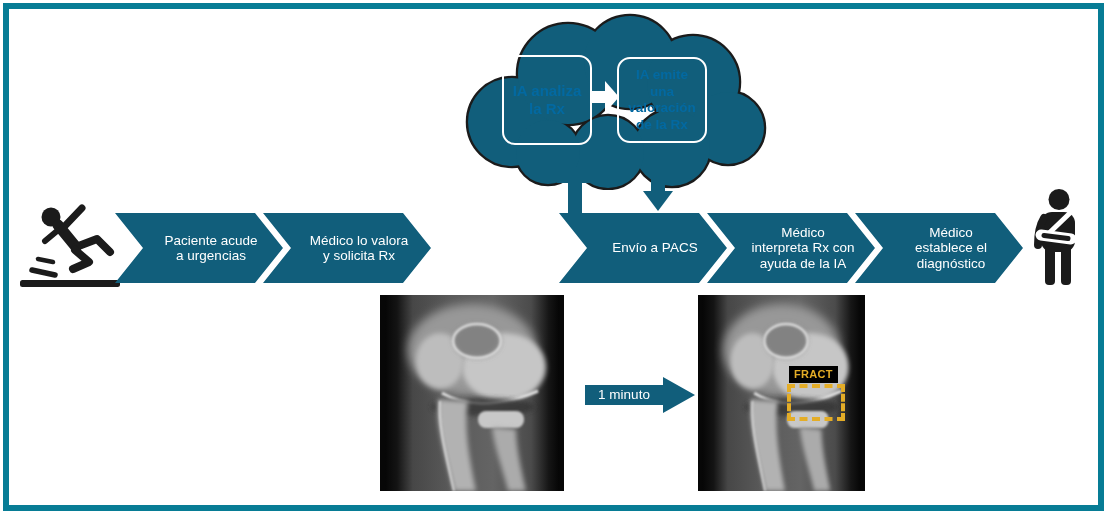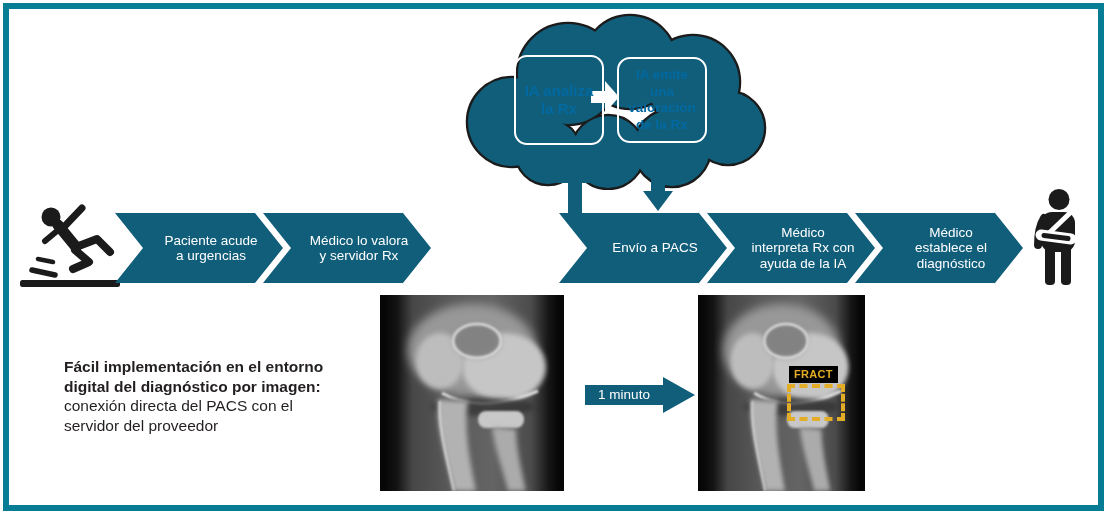--- a/index.html
+++ b/index.html
@@ -97,21 +97,21 @@
         <circle cx="118" cy="64" r="50"></circle>
       <circle cx="180" cy="52" r="46"></circle>
         <circle cx="243" cy="72" r="46"></circle>
       <circle cx="278" cy="118" r="36"></circle>
         <circle cx="222" cy="138" r="38"></circle>
       <circle cx="158" cy="142" r="36"></circle>
         <circle cx="98" cy="142" r="32"></circle>
     </g>
     <polygon points="141,81 155,81 155,71 169,87 155,103 155,93 141,93" fill="#ffffff"></polygon>
   </svg>
-  <div class="cloud-box" style="left:514px;top:55px;width:86px;height:86px;">
+  <div class="cloud-box" style="left:502px;top:55px;width:86px;height:86px;">
     <span class="multiline">IA analiza
 la Rx</span>
   </div>
   <div class="cloud-box small" style="left:617px;top:57px;width:86px;height:82px;">
     <span class="multiline">IA emite
 una
 valoración
 de la Rx</span>
   </div>
 
@@ -136,21 +136,21 @@
     <path d="M55,54 L69,66 L53,73" stroke="#1b1b1b" stroke-width="8" stroke-linecap="round" stroke-linejoin="round" fill="none"></path>
   </svg>
 
   
   <div class="chevron" style="left:115px;">
     <span class="multiline">Paciente acude
 a urgencias</span>
   </div>
   <div class="chevron" style="left:263px;">
     <span class="multiline">Médico lo valora
-y servidor Rx</span>
+y solicita Rx</span>
   </div>
   <div class="chevron" style="left:559px;">
     <span class="multiline">Envío a PACS</span>
   </div>
   <div class="chevron" style="left:707px;">
     <span class="multiline">Médico
 interpreta Rx con
 ayuda de la IA</span>
   </div>
   <div class="chevron" style="left:855px;">
@@ -208,17 +208,14 @@
     <ellipse cx="103" cy="112" rx="52" ry="9" fill="#323232" opacity="0.75" filter="url(#b2)"></ellipse>
     <rect x="98" y="116" width="46" height="17" rx="8" fill="#c8c8c8" filter="url(#b1)"></rect>
     <path d="M58,104 C56,132 66,162 74,196 L96,196 C88,158 84,128 88,106 Z" fill="#b2b2b2" filter="url(#b2)"></path>
     <path d="M112,132 C114,152 122,172 128,196 L146,196 C140,170 136,150 136,134 Z" fill="#ababab" filter="url(#b2)"></path>
     <path d="M74,196 C66,160 58,130 60,106" stroke="#dedede" stroke-width="2" fill="none" filter="url(#b1)"></path>
   </svg>
   <div class="fract-label">FRACT</div>
   <div class="fract-box"></div>
 
   
-  <div class="note" style="left:64px;top:357px;width:268px;">
-    <b>Fácil implementación en el entorno digital del diagnóstico por imagen:</b><span> conexión directa del PACS con el servidor del proveedor</span>
-  </div>
 
 </div>
 
 </body></html>

